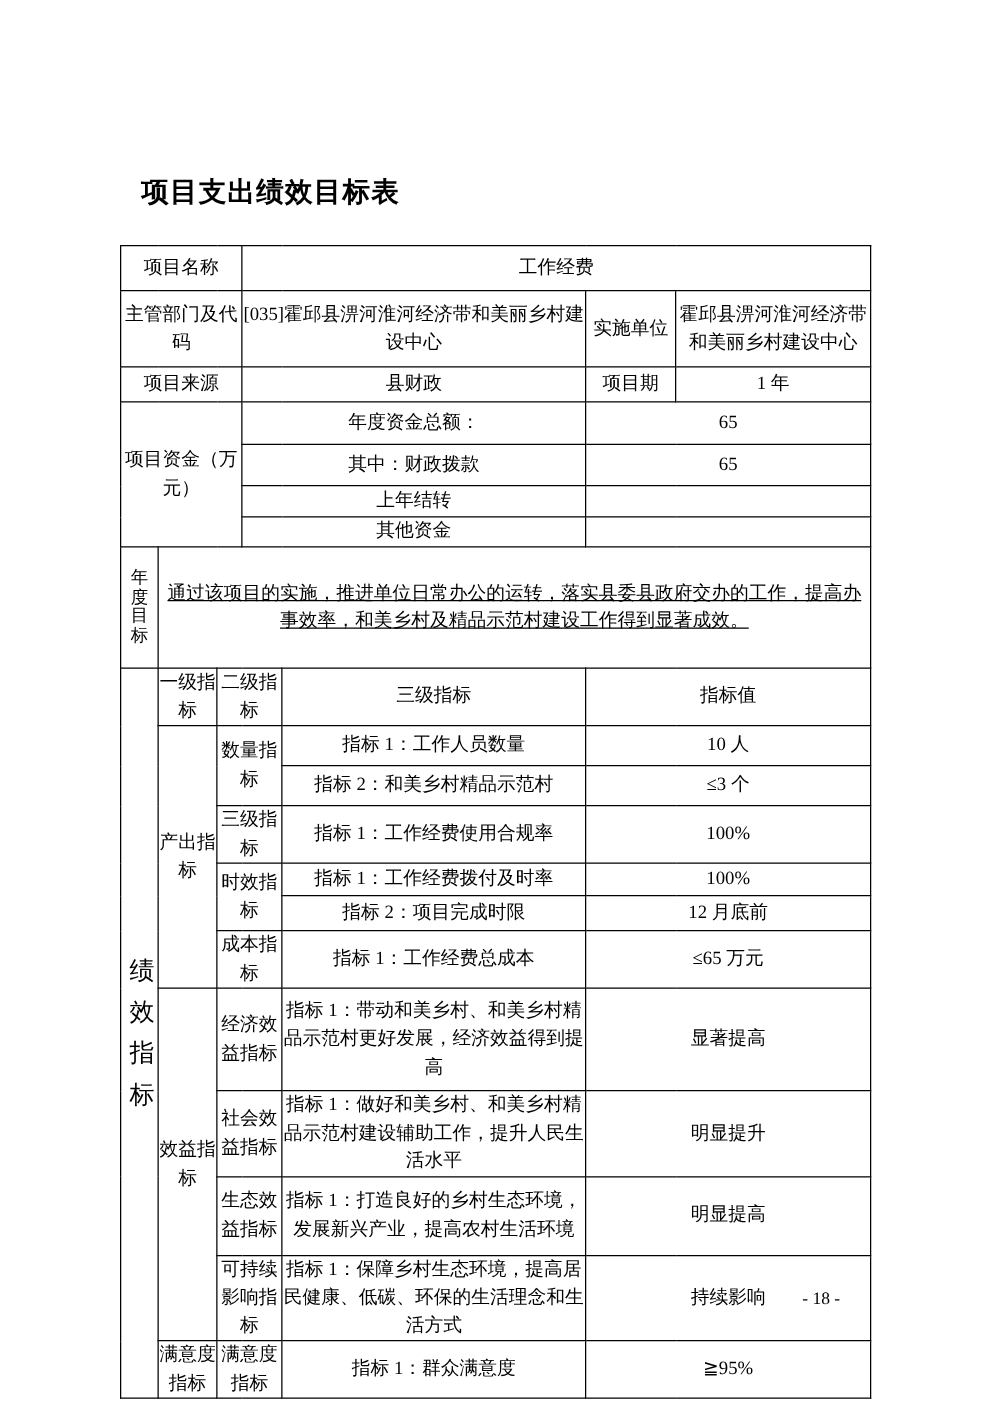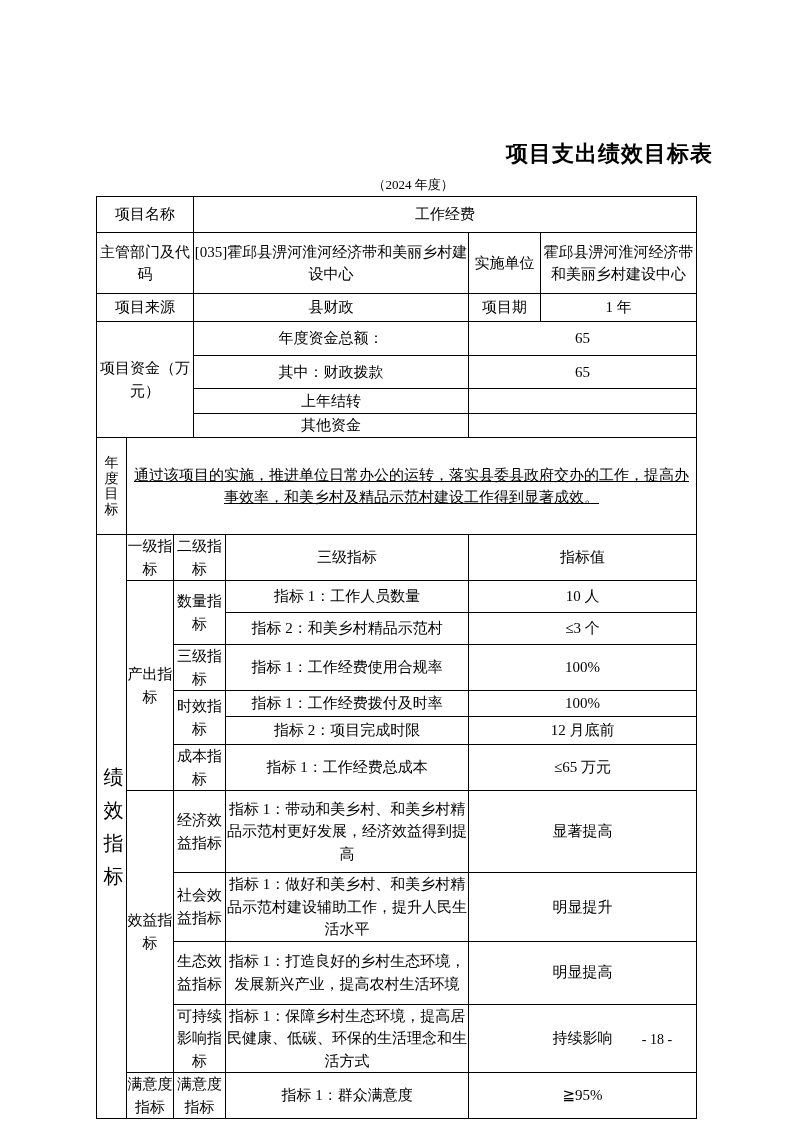--- a/index.html
+++ b/index.html
@@ -10,21 +10,21 @@
   .page{
     position:relative;
     width:793px;height:1122px;
     background:var(--paper);
     font-family:"Liberation Serif","DejaVu Serif",serif;
     color:var(--ink);
     overflow:hidden;
   }
   .title{
     position:absolute;left:113px;top:139px;width:600px;
-    text-align:right;font-size:22px;font-weight:bold;letter-spacing:1px;
+    text-align:left;font-size:22px;font-weight:bold;letter-spacing:1px;
   }
   .subtitle{
     position:absolute;left:113px;top:176px;width:600px;
     text-align:center;font-size:13px;
   }
   table.doc{
     position:absolute;left:96px;top:196px;width:600px;
     border-collapse:collapse;table-layout:fixed;
   }
   table.doc td{
@@ -68,21 +68,20 @@
     position:absolute;top:1032px;left:557px;width:200px;
     text-align:center;font-size:14px;
   }
 </style>
 </head>
 <body>
 
 <div class="page">
 
   <div class="title">项目支出绩效目标表</div>
-  <div class="subtitle">（2024 年度）</div>
 
   <table class="doc">
     <colgroup>
       <col style="width:30px">
         <col style="width:47px">
         <col style="width:20px">
       <col style="width:32px">
         <col style="width:243px">
         <col style="width:72px">
       <col style="width:156px">

